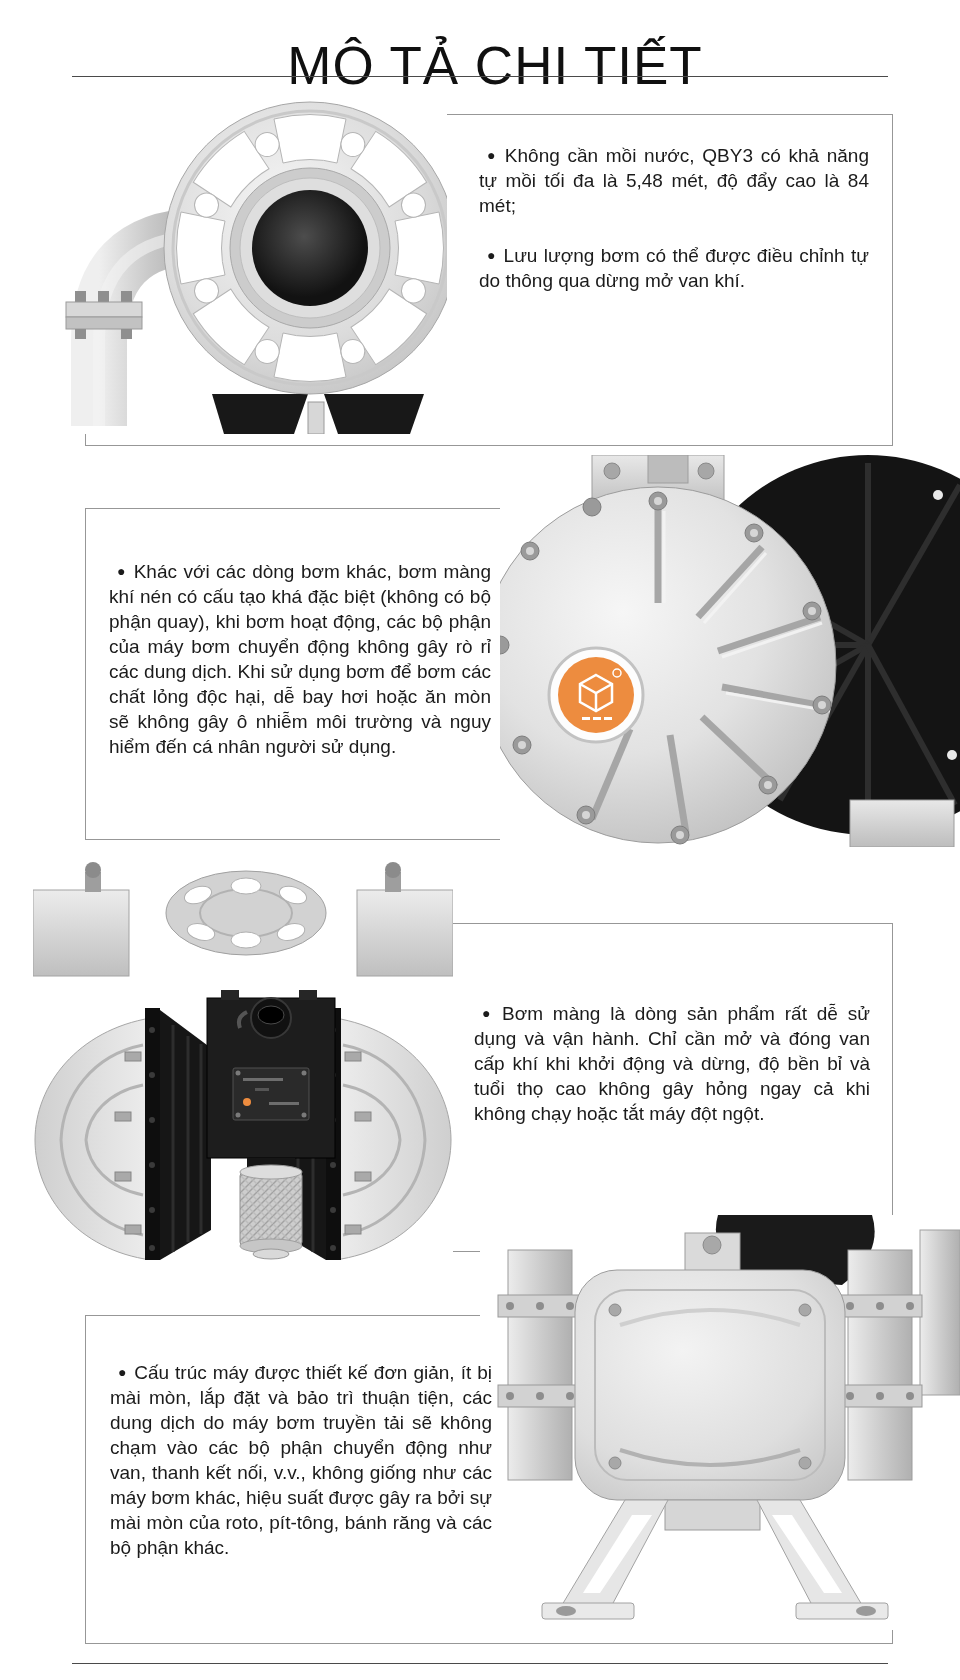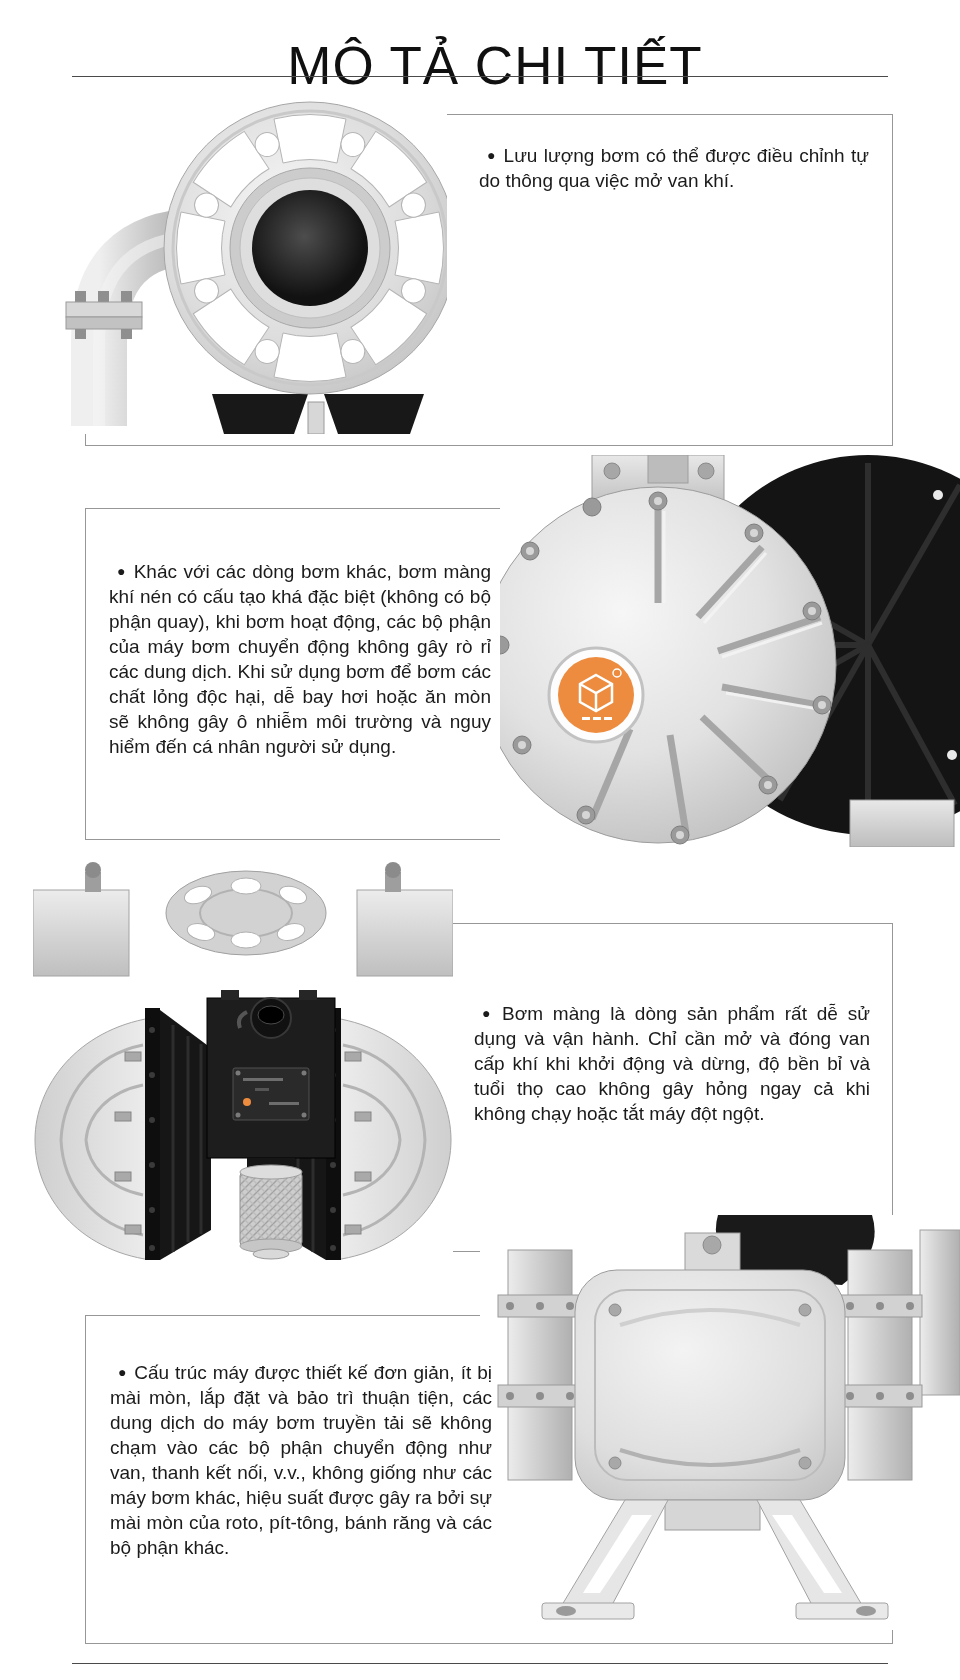--- a/index.html
+++ b/index.html
@@ -126,21 +126,22 @@
                 <circle cx="0" cy="-112" r="12" fill="#fff" stroke="#b5b5b5"></circle>
               </g>
           </g>
         </g>
         <circle cx="248" cy="160" r="80" fill="#cccccc" stroke="#a9a9a9"></circle>
         <circle cx="248" cy="160" r="70" fill="#dedede" stroke="#bdbdbd"></circle>
         <circle cx="248" cy="160" r="58" fill="url(#g1d)"></circle>
       </svg>
     </figure>
     <div class="txt t1">
-      <p><span class="b">●</span><span>Lưu lượng bơm có thể được điều chỉnh tự do thông qua việc mở van khí.</span></p>
+      <p><span class="b">●</span><span>Không cần mồi nước, QBY3 có khả năng tự mồi tối đa là 5,48 mét, độ đẩy cao là 84 mét;</span></p>
+      <p><span class="b">●</span><span>Lưu lượng bơm có thể được điều chỉnh tự do thông qua dừng mở van khí.</span></p>
     </div>
   </section>
 
   <section>
     <div class="frame f2"></div>
     <figure class="photo p2">
       <svg width="460" height="392" viewBox="0 0 460 392">
         <defs>
           <radialGradient id="g2s" cx="40%" cy="35%" r="80%">
             <stop offset="0%" stop-color="#f6f6f6"></stop>

